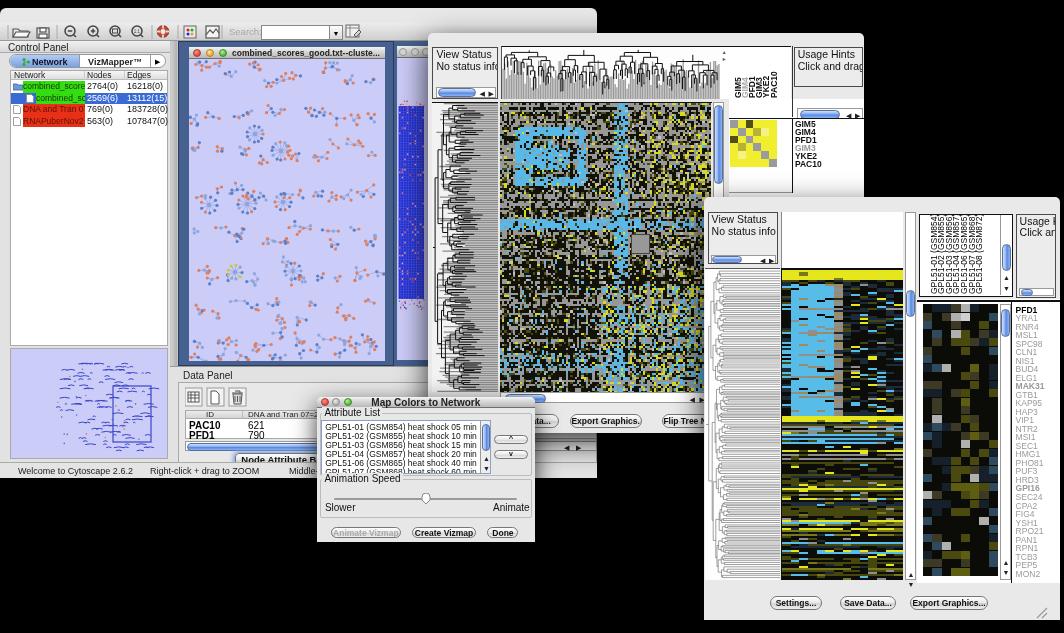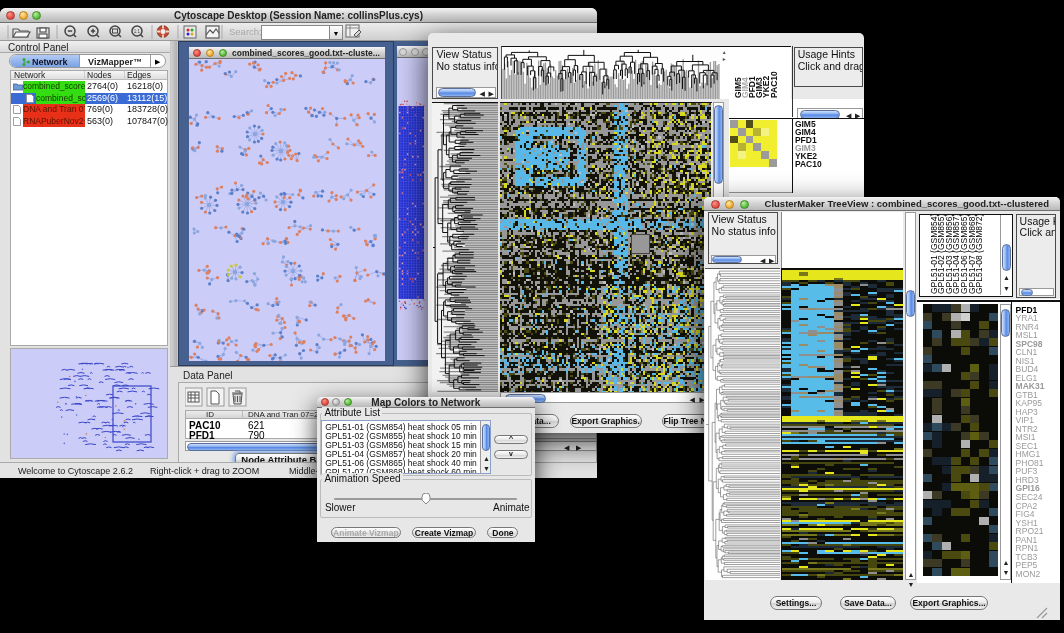--- a/index.html
+++ b/index.html
@@ -15,26 +15,20 @@
 .pill{background:linear-gradient(#cfe0fa,#86aef0 45%,#5586e2 55%,#8cb4f4);border:1px solid #5a6f9a;border-radius:5px}
 .vpill{background:linear-gradient(90deg,#cfe0fa,#86aef0 45%,#5586e2 55%,#8cb4f4);border:1px solid #5a6f9a;border-radius:5px}
 .sbtrack{background:#fff;border:1px solid #9a9a9a}
 .btn{background:linear-gradient(#fff,#e8e8e8 50%,#d2d2d2 51%,#efefef);border:1px solid #777;border-radius:8px;
      font-size:8.5px;font-weight:bold;color:#111;text-align:center;white-space:nowrap;overflow:hidden}
 .box{background:#ececec;border:1px solid #4a4a4a;font-size:10.5px;color:#111;line-height:11.5px;overflow:hidden;white-space:nowrap}
 .arr{font-size:7px;color:#222;line-height:9px;text-align:center}
 .rot{transform:rotate(-90deg);transform-origin:0 0;white-space:nowrap;position:absolute}
 </style></head><body>
 <div class="abs" style="left:0;top:8px;width:597px;height:470px;background:#e8e8e8;border-radius:6px 6px 0 0;box-shadow:0 6px 24px rgba(0,0,0,.7)">
-    <div class="tb abs" style="left:0;top:0;width:100%;height:15px;border-radius:6px 6px 0 0">
-      <div class="lt ltr" style="left:6px;top:3px"></div>
-      <div class="lt lty" style="left:19px;top:3px"></div>
-      <div class="lt ltg" style="left:32px;top:3px"></div>
-      <div class="tbt" style="font-size:10px;line-height:15px">Cytoscape Desktop (Session Name: collinsPlus.cys)</div>
-    </div>
     <div class="abs" style="left:0;top:15px;width:100%;height:18px;background:linear-gradient(#ececec,#cfcfcf);border-bottom:1px solid #9a9a9a">
       <svg class="abs" style="left:0;top:0" width="597" height="18">
         <line x1="8" y1="2" x2="8" y2="16" stroke="#aaa" stroke-width="1"></line>
         <line x1="57" y1="2" x2="57" y2="16" stroke="#aaa" stroke-width="1"></line>
         <line x1="152" y1="2" x2="152" y2="16" stroke="#aaa" stroke-width="1"></line>
         <line x1="178" y1="2" x2="178" y2="16" stroke="#aaa" stroke-width="1"></line>
         <line x1="222" y1="2" x2="222" y2="16" stroke="#aaa" stroke-width="1"></line>
         <g stroke="#555" fill="#e8e8e8" stroke-width="1.2">
           <path d="M13 14V6h5l2 2h8v6z"></path>
           <path d="M13 14l3-5h14l-3 5z" fill="#f8f8f8"></path>
@@ -1047,26 +1041,20 @@
     <div class="sbtrack abs" style="left:72.1px;top:359.6px;width:211.5px;height:11px">
       <div class="pill abs" style="left:3.9px;top:0.5px;width:41px;height:9px"></div>
       <span class="arr abs" style="left:188px;top:1.5px">◀</span>
       <span class="arr abs" style="left:198px;top:1.5px">▶</span>
     </div>
     <div class="btn abs" style="left:66.6px;top:381.4px;width:64px;height:14px;line-height:13px;border-radius:7px">Save Data...</div>
     <div class="btn abs" style="left:142px;top:381.4px;width:72px;height:14px;line-height:13px;border-radius:7px">Export Graphics...</div>
     <div class="btn abs" style="left:234px;top:381.4px;width:62px;height:14px;line-height:13px;border-radius:7px">Flip Tree Nodes</div>
   </div>
 <div class="abs" style="left:703.5px;top:197px;width:356.5px;height:423px;background:#e9e9e9;border-radius:5px 5px 0 0;box-shadow:0 10px 30px rgba(0,0,0,.8)">
-    <div class="tb abs" style="left:0;top:0;width:100%;height:14px;border-radius:5px 5px 0 0">
-      <div class="lt ltr" style="left:7.2px;top:2.5px"></div>
-      <div class="lt lty" style="left:21px;top:2.5px"></div>
-      <div class="lt ltg" style="left:36.2px;top:2.5px"></div>
-      <div class="tbt" style="font-size:9.5px;line-height:14px;padding-left:50px">ClusterMaker TreeView : combined_scores_good.txt--clustered</div>
-    </div>
     <div class="box abs" style="left:4.1px;top:15.4px;width:70.8px;height:51.8px">
       <div style="padding:1px 0 0 3px;font-size:10.5px">View Status<br>No status info t</div>
       <div class="sbtrack abs" style="left:2.4px;top:41.6px;width:65px;height:9px">
         <div class="pill abs" style="left:0.5px;top:0.5px;width:30px;height:7px"></div>
         <span class="arr abs" style="left:48px;top:0.5px">◀</span>
         <span class="arr abs" style="left:57px;top:0.5px">▶</span>
       </div>
     </div>
     <div class="abs" style="left:77px;top:14.5px;width:122.5px;height:56.5px;background:#fff;border-left:1px solid #888"></div>
     <div class="sbtrack abs" style="left:201.4px;top:15.4px;width:11.1px;height:368px">
@@ -1126,21 +1114,21 @@
       </svg></div>
     <div class="sbtrack abs" style="left:296px;top:106.7px;width:11px;height:276px">
       <div class="vpill abs" style="left:0.5px;top:4px;width:8.5px;height:28px"></div>
       <span class="arr abs" style="left:2px;top:253px">▲</span>
       <span class="arr abs" style="left:2px;top:263px">▼</span>
     </div>
     <span class="abs" style="left:312.1px;top:107.5px;font-size:8.5px;font-weight:bold;color:#000">PFD1</span>
     <span class="abs" style="left:312.1px;top:116.0px;font-size:8.5px;font-weight:normal;color:#9a9a9a">YRA1</span>
     <span class="abs" style="left:312.1px;top:124.5px;font-size:8.5px;font-weight:normal;color:#9a9a9a">RNR4</span>
     <span class="abs" style="left:312.1px;top:133.1px;font-size:8.5px;font-weight:normal;color:#9a9a9a">MSL1</span>
-    <span class="abs" style="left:312.1px;top:141.6px;font-size:8.5px;font-weight:bold;color:#9a9a9a">SPC98</span>
+    <span class="abs" style="left:312.1px;top:141.6px;font-size:8.5px;font-weight:normal;color:#9a9a9a">SPC98</span>
     <span class="abs" style="left:312.1px;top:150.1px;font-size:8.5px;font-weight:normal;color:#9a9a9a">CLN1</span>
     <span class="abs" style="left:312.1px;top:158.6px;font-size:8.5px;font-weight:normal;color:#9a9a9a">NIS1</span>
     <span class="abs" style="left:312.1px;top:167.1px;font-size:8.5px;font-weight:normal;color:#9a9a9a">BUD4</span>
     <span class="abs" style="left:312.1px;top:175.7px;font-size:8.5px;font-weight:normal;color:#9a9a9a">ELG1</span>
     <span class="abs" style="left:312.1px;top:184.2px;font-size:8.5px;font-weight:bold;color:#9a9a9a">MAK31</span>
     <span class="abs" style="left:312.1px;top:192.7px;font-size:8.5px;font-weight:normal;color:#9a9a9a">GTB1</span>
     <span class="abs" style="left:312.1px;top:201.2px;font-size:8.5px;font-weight:normal;color:#9a9a9a">KAP95</span>
     <span class="abs" style="left:312.1px;top:209.7px;font-size:8.5px;font-weight:normal;color:#9a9a9a">HAP3</span>
     <span class="abs" style="left:312.1px;top:218.3px;font-size:8.5px;font-weight:normal;color:#9a9a9a">VIP1</span>
     <span class="abs" style="left:312.1px;top:226.8px;font-size:8.5px;font-weight:normal;color:#9a9a9a">NTR2</span>

